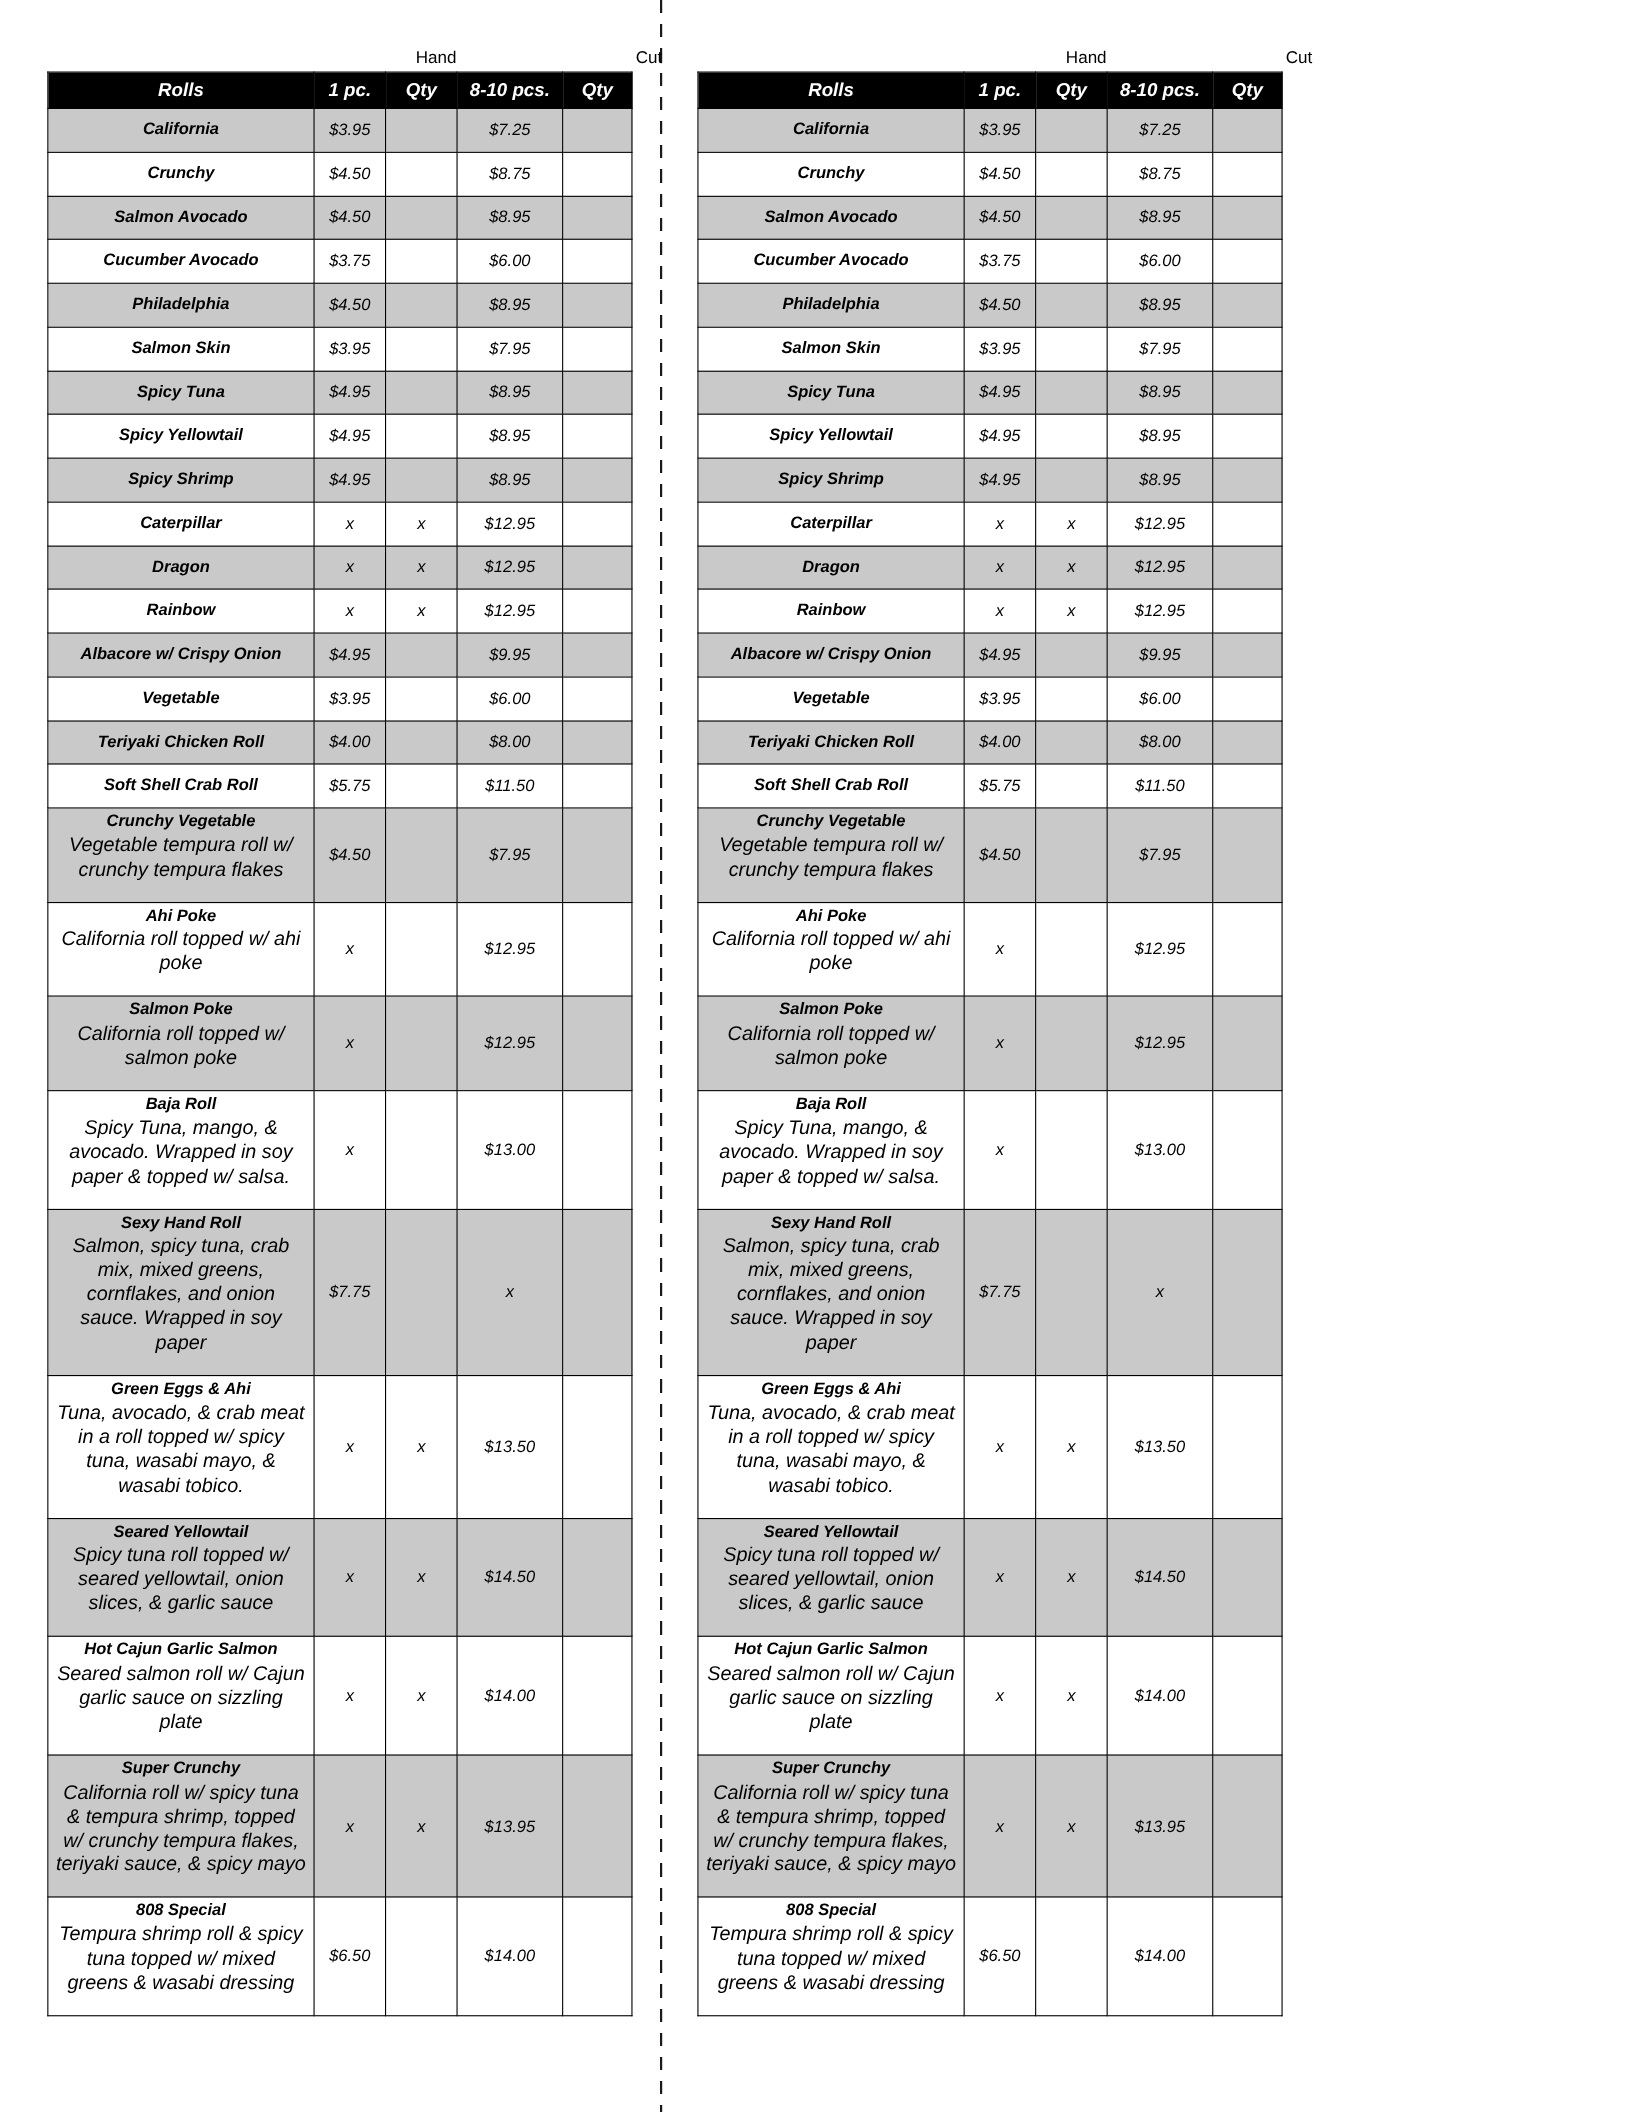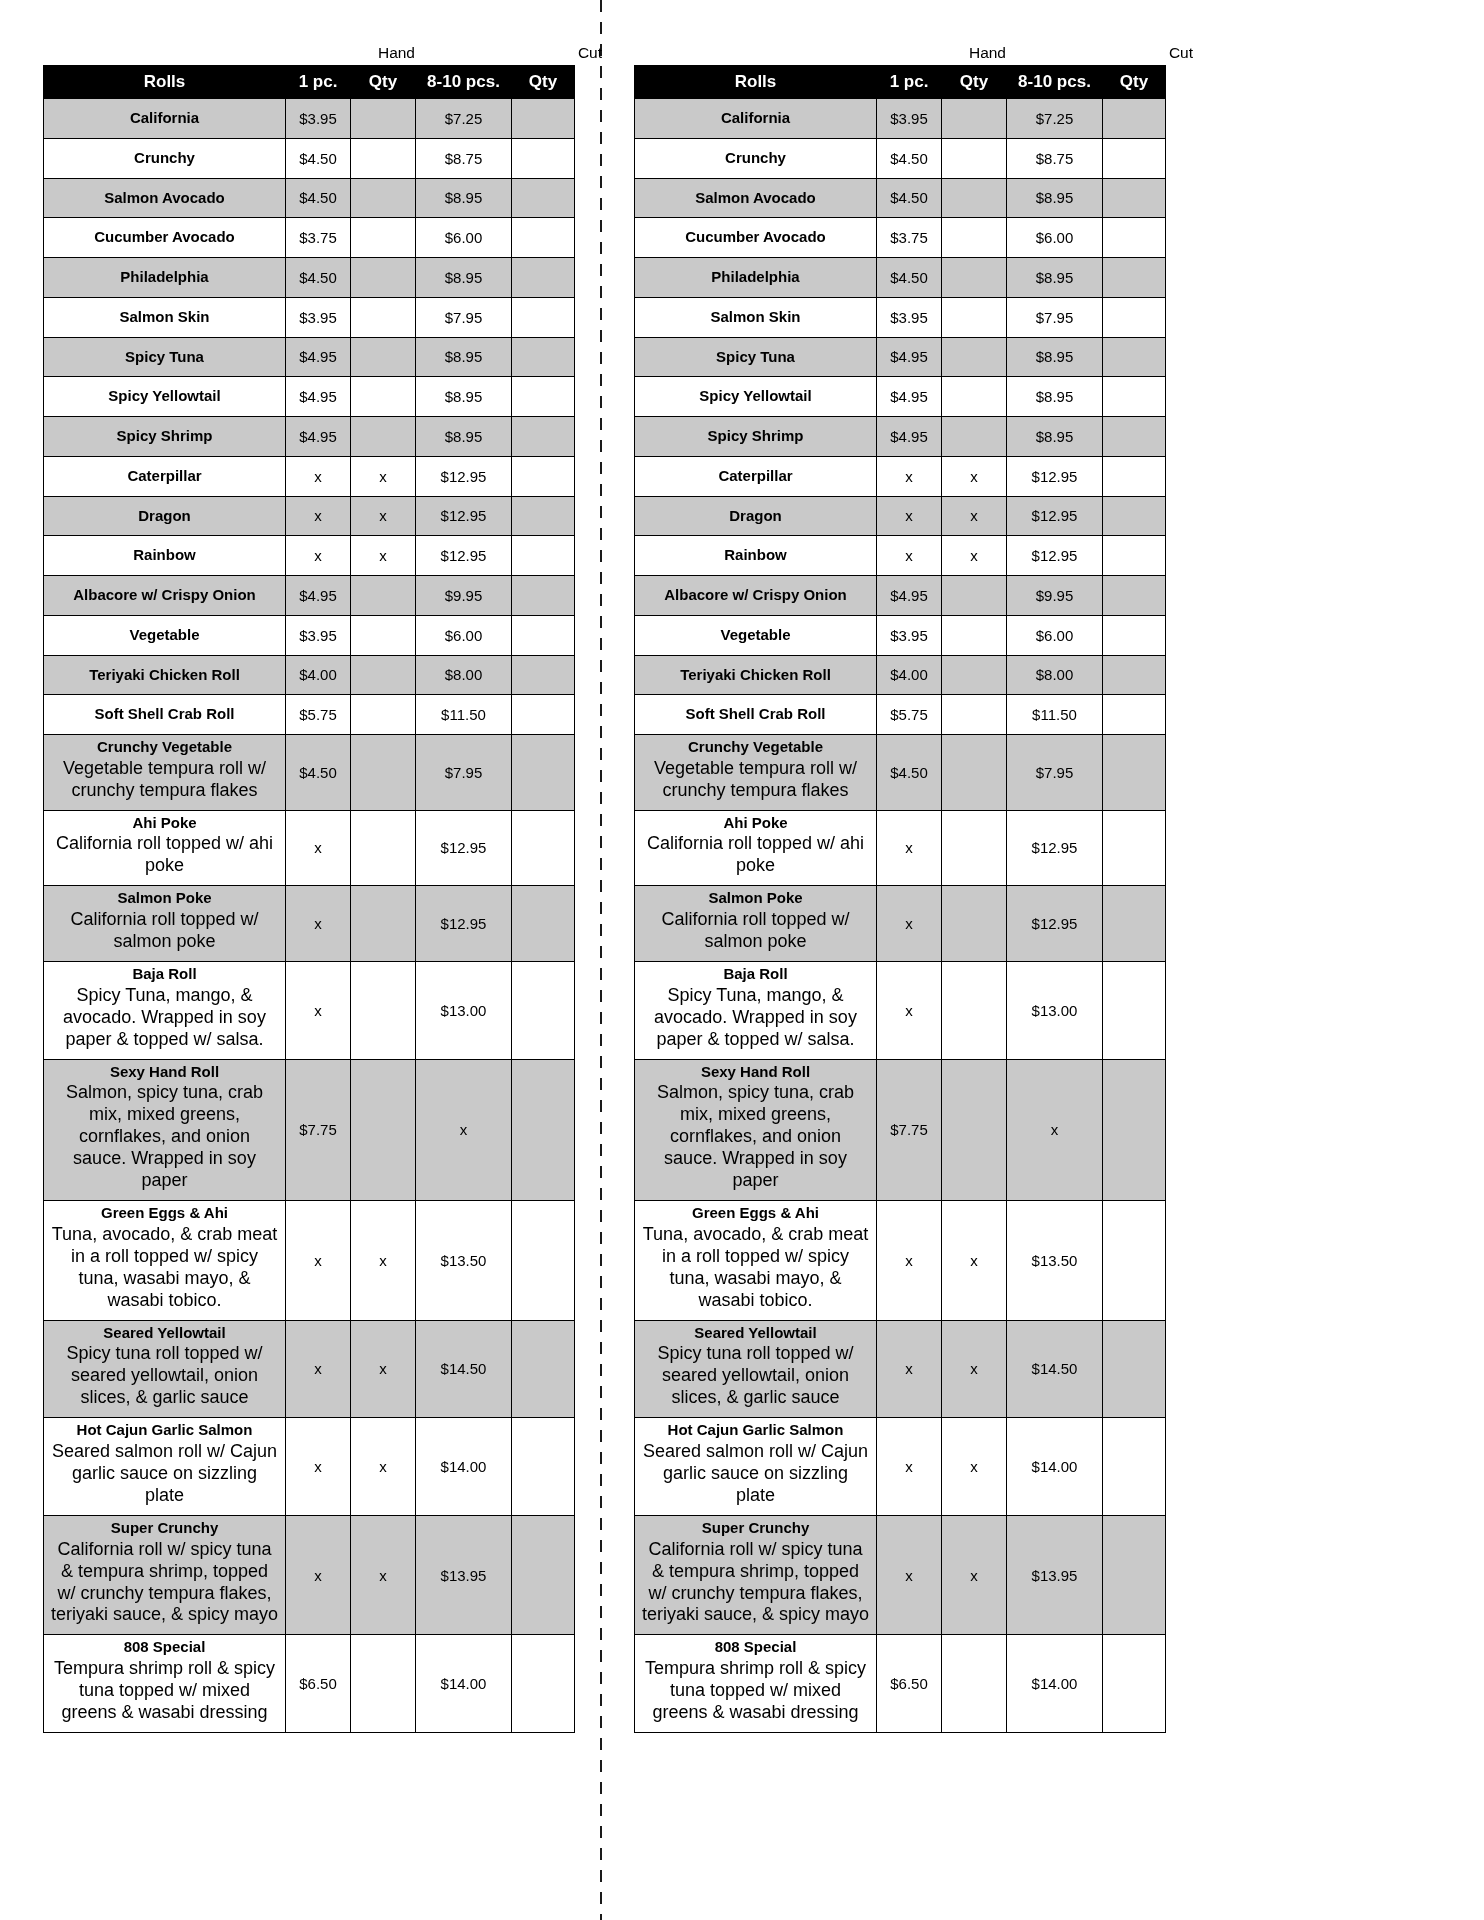--- a/index.html
+++ b/index.html
@@ -28,20 +28,21 @@
 
   .pre-header{ position:relative; height:25px; font-size:15.5px; }
   .pre-header span{ position:absolute; text-align:right; bottom:3px; }
   .hand-label{ left:307px; width:65px; }
   .cut-label{ left:496px; width:63px; }
 
   table{
     border-collapse:collapse;
     width:531px;
     table-layout:fixed;
+    font-style:italic;
   }
   col.c-name{ width:242px; }
   col.c-1pc{ width:65px; }
   col.c-hqty{ width:65px; }
   col.c-big{ width:96px; }
   col.c-cqty{ width:63px; }
 
   th{
     background:var(--header-bg);
     color:var(--header-fg);
@@ -51,21 +52,21 @@
     border:1px solid #000;
     text-align:center;
   }
   td{
     border:1px solid #000;
     vertical-align:middle;
   }
   tr.shaded td{ background:var(--shade); }
 
   .name-cell{ padding:10px 6px; text-align:center; }
-  tr.with-desc .name-cell{ padding:3px 6px 8px; vertical-align:top;margin-left:20px; }
+  tr.with-desc .name-cell{ padding:3px 6px 18px; vertical-align:top;margin-left:20px; }
   .roll-name{ font-weight:bold; font-size:15px; line-height:1.25; }
   .roll-desc{ font-size:18px; line-height:1.22; margin-top:1px; font-weight:normal; }
   .val-cell{ text-align:center; font-size:15px; }
 </style>
 </head>
 <body>
 
 <div class="divider"></div>
 
 <div class="menu-column col-left">

